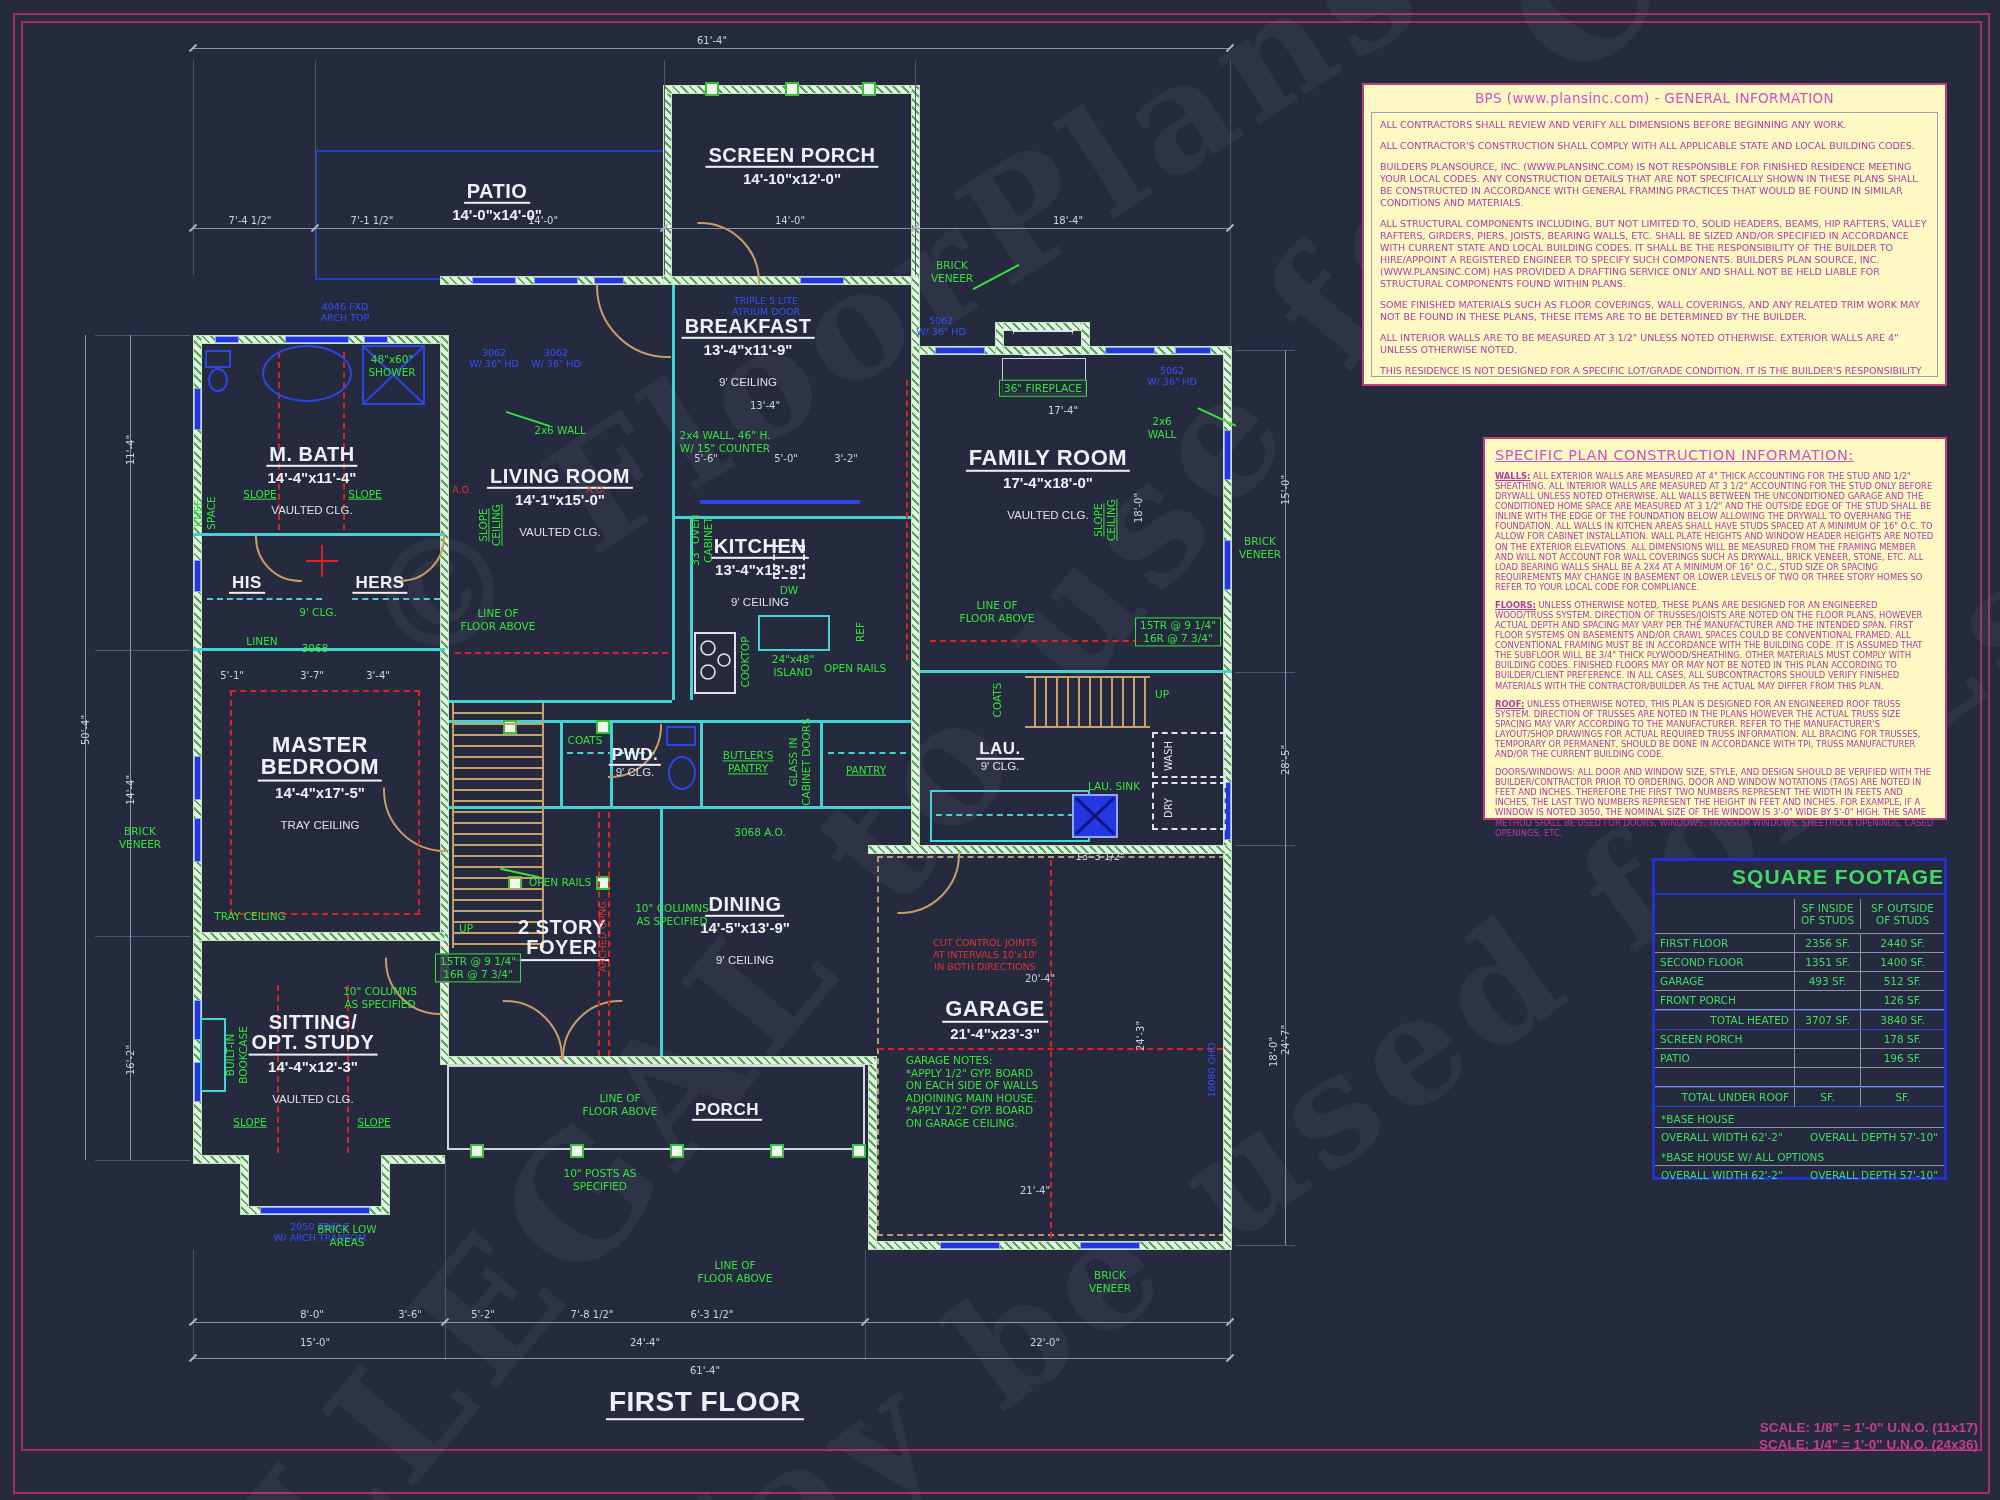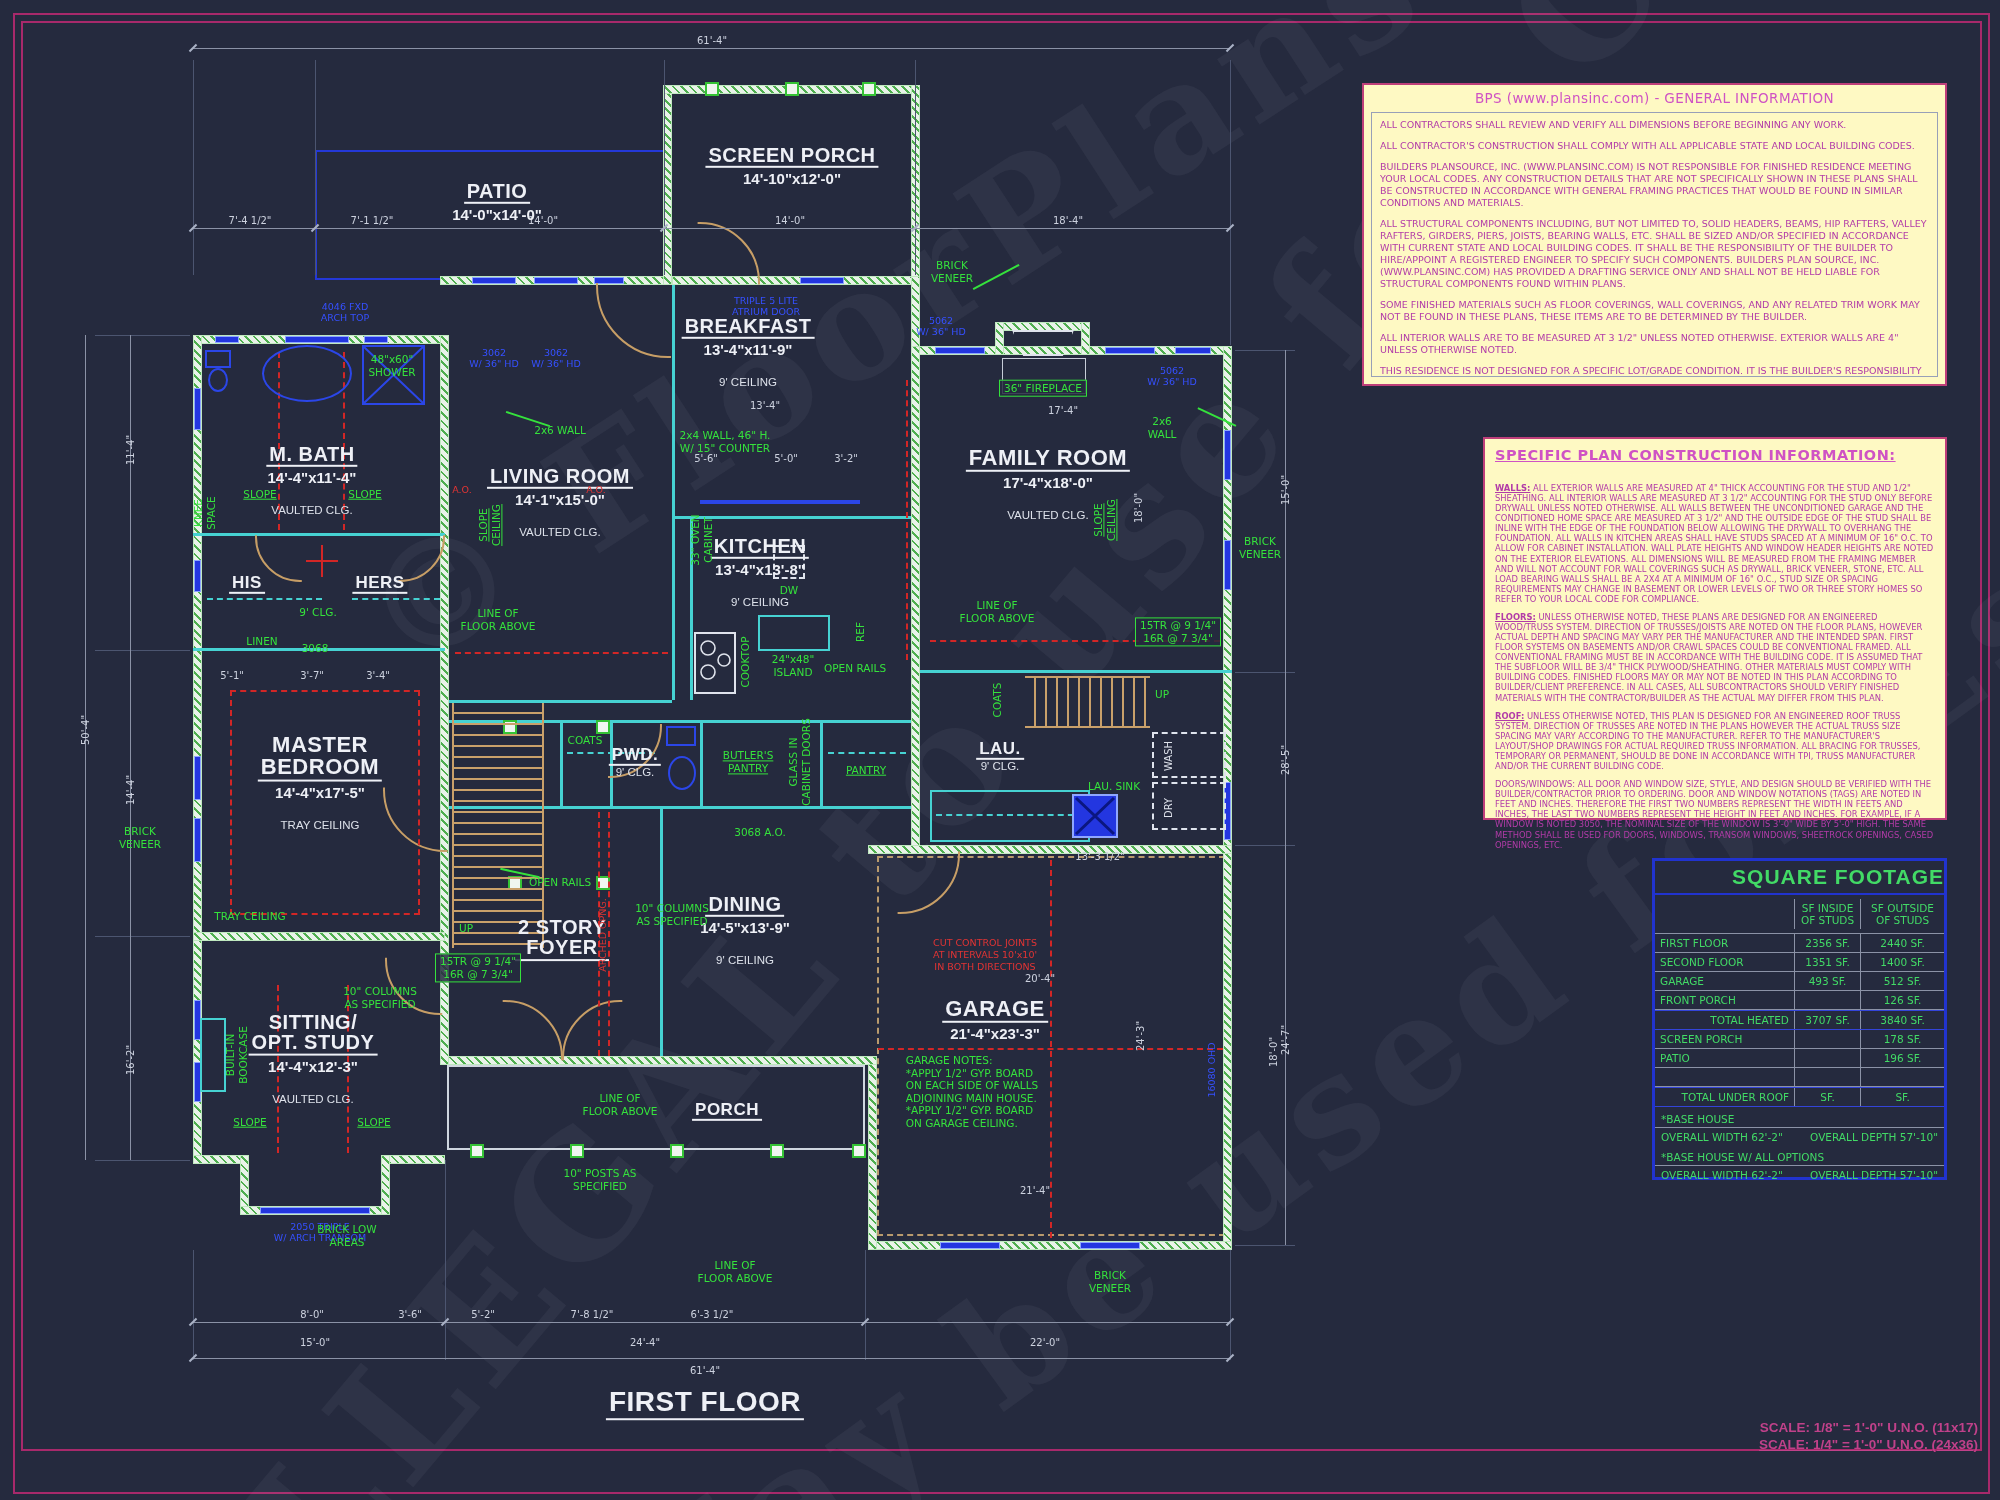--- a/index.html
+++ b/index.html
@@ -57,21 +57,21 @@
   .dl{position:absolute;background:#8b92a6;z-index:2;}
   .ext{position:absolute;background:#4c5570;z-index:1;}
   .tick{position:absolute;width:10px;height:2px;background:#aab2c6;transform:rotate(-45deg);z-index:3;}
   .leader{position:absolute;background:#35e23c;z-index:4;}
   
   .pinkbox{position:absolute;border:2px solid #bf3f7a;box-sizing:border-box;background:#fef9c3;z-index:8;}
   .ib-title{color:#cf52c4;font-size:13.5px;text-align:center;padding:5px 0 3px;letter-spacing:.4px;}
   .ib-inner{position:absolute;left:7px;right:7px;top:27px;bottom:7px;border:1px solid #98a0b8;
             padding:6px 8px;overflow:hidden;box-sizing:border-box;}
   .ib-p{color:#b23ba8;font-size:9.5px;line-height:1.26;margin:0 0 9px;white-space:normal;}
-  .sp-title{color:#cf52c4;font-size:14.5px;text-decoration:underline;letter-spacing:.5px;margin:8px 10px 20px;font-weight:bold;}
+  .sp-title{color:#cf52c4;font-size:14.5px;text-decoration:underline;letter-spacing:.5px;margin:8px 10px 8px;}
   .sp-sec{color:#b23ba8;font-size:8.4px;line-height:1.2;margin:0 10px 8px;}
   .sp-lab{text-decoration:underline;font-weight:bold;}
   
   .sqft{position:absolute;border:3px solid #2133cf;box-sizing:border-box;background:#252a3e;
         color:#42da66;z-index:8;font-family:"DejaVu Sans",sans-serif;}
   .sq-title{font-family:"Liberation Sans",sans-serif;font-weight:bold;font-size:21px;text-align:right;
             padding:4px 0;border-bottom:2px solid #2133cf;letter-spacing:1px;}
   .sq-grid{position:relative;font-size:10.5px;}
   .sq-row{display:flex;border-bottom:1px solid #8b92a6;}
   .sq-row>div{padding:3px 5px;box-sizing:border-box;}

